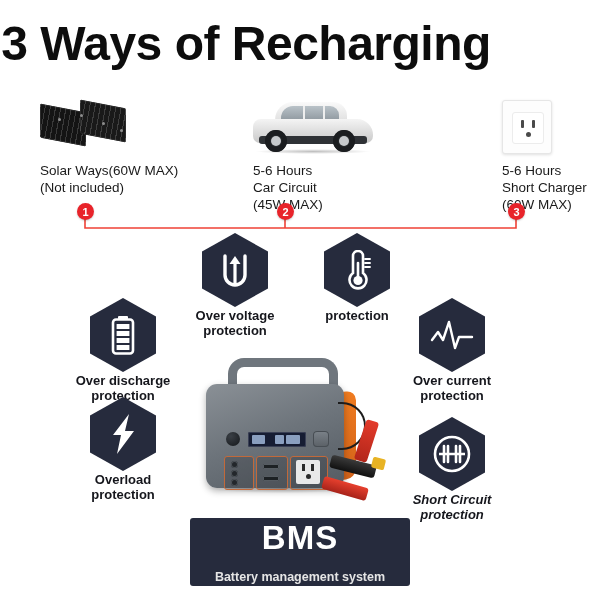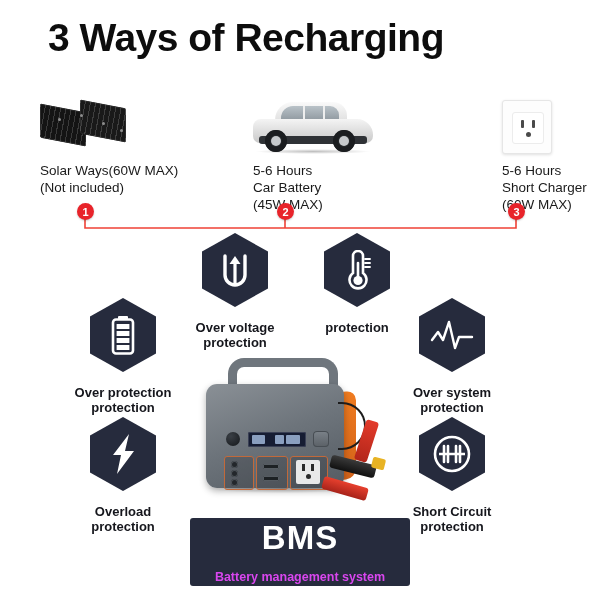--- a/index.html
+++ b/index.html
@@ -10,21 +10,21 @@
     color:#1a1a1a;
     overflow:hidden;
     position:relative;
   }
   .stage{position:relative;width:600px;height:600px;}
 
   
   .title{
     position:absolute;left:0;top:16px;width:492px;
     text-align:center;
-    font-size:39px;font-weight:bold;letter-spacing:-0.5px;
+    font-size:48px;font-weight:bold;letter-spacing:-0.5px;
     color:#0d0d0d;
   }
 
   
   .method{position:absolute;}
   .method .art{height:70px;display:flex;align-items:flex-end;}
   .method .lines{margin-top:8px;font-size:13.5px;line-height:17px;color:#1a1a1a;white-space:nowrap;}
 
   .m1{left:40px;top:84px;}
   .m2{left:253px;top:84px;}
@@ -107,29 +107,29 @@
 
   
   .hexblock{position:absolute;width:150px;text-align:center;}
   .hex{
     width:66px;height:74px;margin:0 auto;
     background:#262b3d;
     clip-path:polygon(50% 0%,100% 25%,100% 75%,50% 100%,0% 75%,0% 25%);
     display:flex;align-items:center;justify-content:center;
   }
   .hexlabel{
-    margin-top:13px;font-size:13px;font-weight:bold;line-height:15px;color:#15161c;
+    margin-top:1px;font-size:13px;font-weight:bold;line-height:15px;color:#15161c;
   }
 
   .h-voltage{left:160px;top:233px;}
   .h-temp{left:282px;top:233px;}
   .h-discharge{left:48px;top:298px;}
   .h-current{left:377px;top:298px;}
-  .h-overload{left:48px;top:417px;}
-  .h-short{left:377px;top:417px;}
+  .h-overload{left:48px;top:397px;}
+  .h-short{left:377px;top:417px;font-style:italic;}
 
   
   .product{position:absolute;left:198px;top:352px;width:190px;height:175px;}
   .pbody{
     position:absolute;left:8px;top:32px;width:138px;height:104px;
     background:linear-gradient(160deg,#8a9096 0%,#6d747b 48%,#545b62 100%);
     border-radius:11px;
     box-shadow:0 3px 7px rgba(0,0,0,.3);
   }
   .pside{
@@ -198,21 +198,21 @@
     background:radial-gradient(ellipse at center, rgba(0,0,0,.22), rgba(0,0,0,0) 72%);
   }
 
   
   .bms{
     position:absolute;left:190px;top:518px;width:220px;height:68px;
     background:#262b3d;border-radius:3px;
     display:flex;flex-direction:column;align-items:center;justify-content:center;
   }
   .bms .big{font-size:33px;font-weight:bold;color:#ffffff;letter-spacing:1px;line-height:34px;}
-  .bms .sub{font-size:12.5px;font-weight:bold;color:#d946ef;margin-top:15px;}
+  .bms .sub{font-size:12.5px;font-weight:bold;color:#e5e5e5;margin-top:15px;}
 </style>
 </head>
 <body>
 
 <div class="stage">
 
   <div class="title">3 Ways of Recharging</div>
 
   <div class="method m1">
     <div class="art">
@@ -248,21 +248,21 @@
         <div class="wheel wl">
             <i></i>
           </div>
         <div class="wheel wr">
             <i></i>
           </div>
       </div>
     </div>
     <div class="lines">
       <div>5-6 Hours</div>
-      <div>Car Battery</div>
+      <div>Car Circuit</div>
       <div>(45W MAX)</div>
     </div>
   </div>
 
   <div class="method m3">
     <div class="art">
       <div class="outlet">
         <div class="inner">
           <div class="sl sl1"></div>
           <div class="sl sl2"></div>
@@ -320,33 +320,33 @@
       <svg width="30" height="42" viewBox="0 0 30 42">
         <rect x="10" y="2" width="10" height="3.2" rx="1" fill="#fff"></rect>
         <rect x="5" y="5.5" width="20" height="34" rx="3" fill="none" stroke="#fff" stroke-width="2.6"></rect>
         <rect x="8.6" y="10" width="12.8" height="5" fill="#fff"></rect>
         <rect x="8.6" y="17" width="12.8" height="5" fill="#fff"></rect>
         <rect x="8.6" y="24" width="12.8" height="5" fill="#fff"></rect>
         <rect x="8.6" y="31" width="12.8" height="5" fill="#fff"></rect>
       </svg>
     </div>
     <div class="hexlabel">
-      <div>Over protection</div>
+      <div>Over discharge</div>
       <div>protection</div>
     </div>
   </div>
 
   <div class="hexblock h-current">
     <div class="hex">
       <svg width="44" height="38" viewBox="0 0 44 38">
         <path d="M2,24 L8,16 L13,24 L19,6 L25,32 L29,21 L42,21" fill="none" stroke="#fff" stroke-width="2.4" stroke-linejoin="round" stroke-linecap="round"></path>
       </svg>
     </div>
     <div class="hexlabel">
-      <div>Over system</div>
+      <div>Over current</div>
       <div>protection</div>
     </div>
   </div>
 
   <div class="hexblock h-overload">
     <div class="hex">
       <svg width="30" height="44" viewBox="0 0 30 44">
         <path d="M21,2 L5,23 L13,23 L9,42 L26,19 L17,19 Z" fill="#fff"></path>
       </svg>
     </div>

